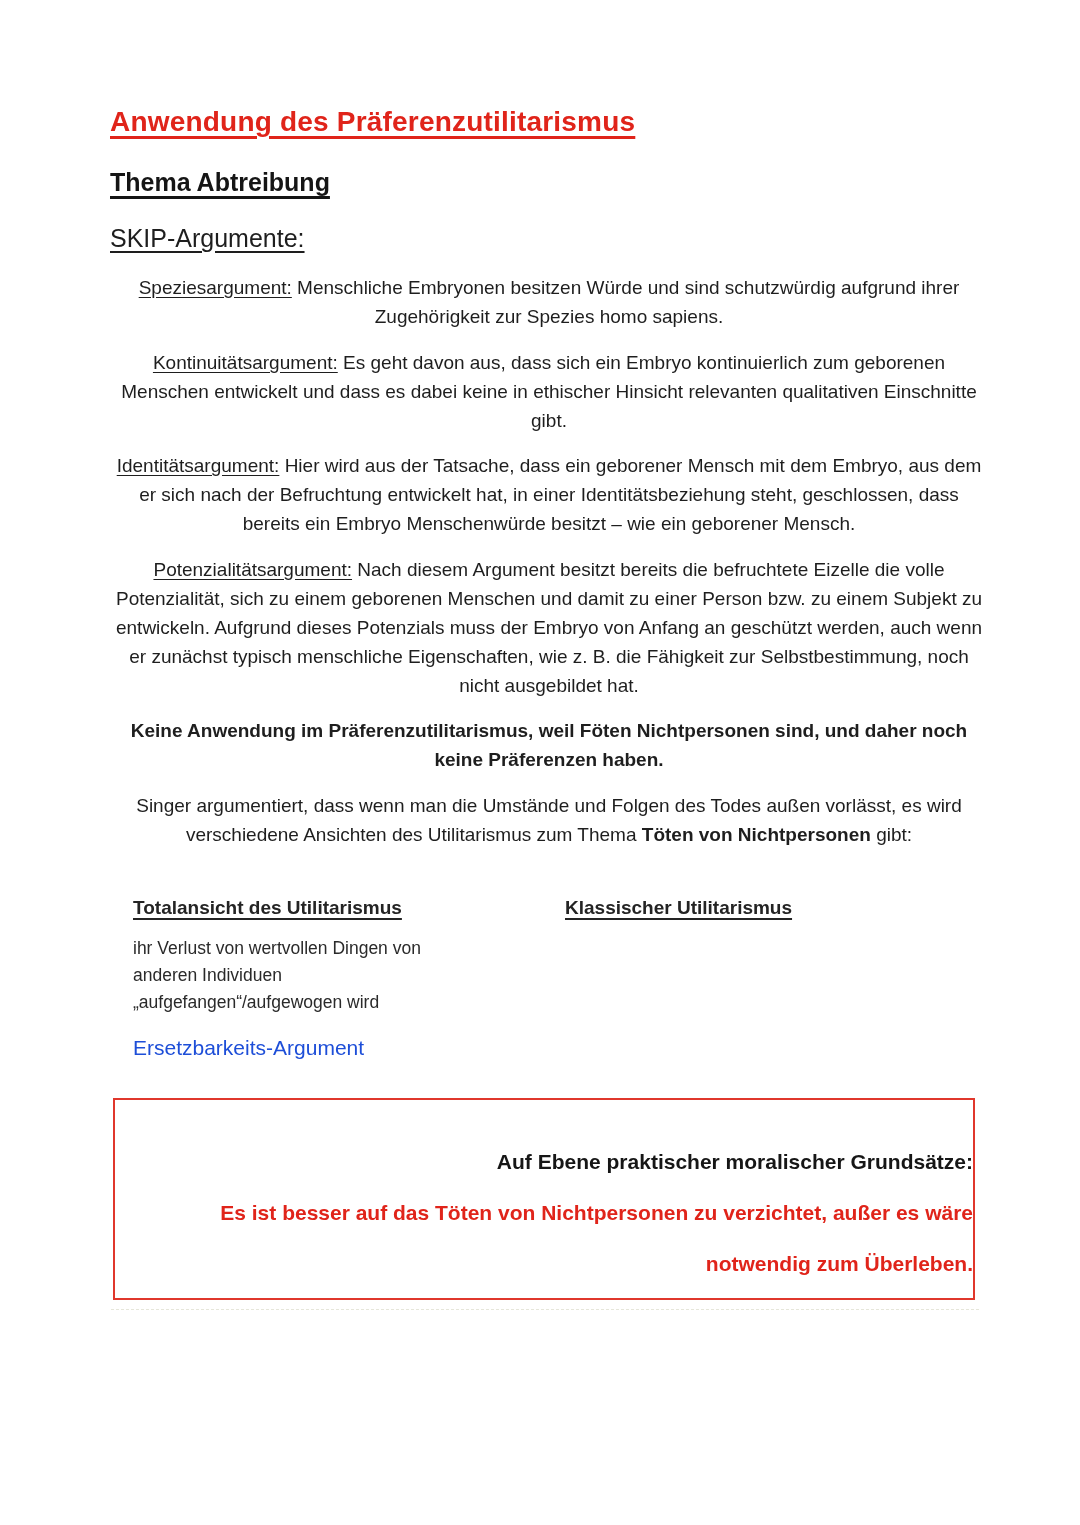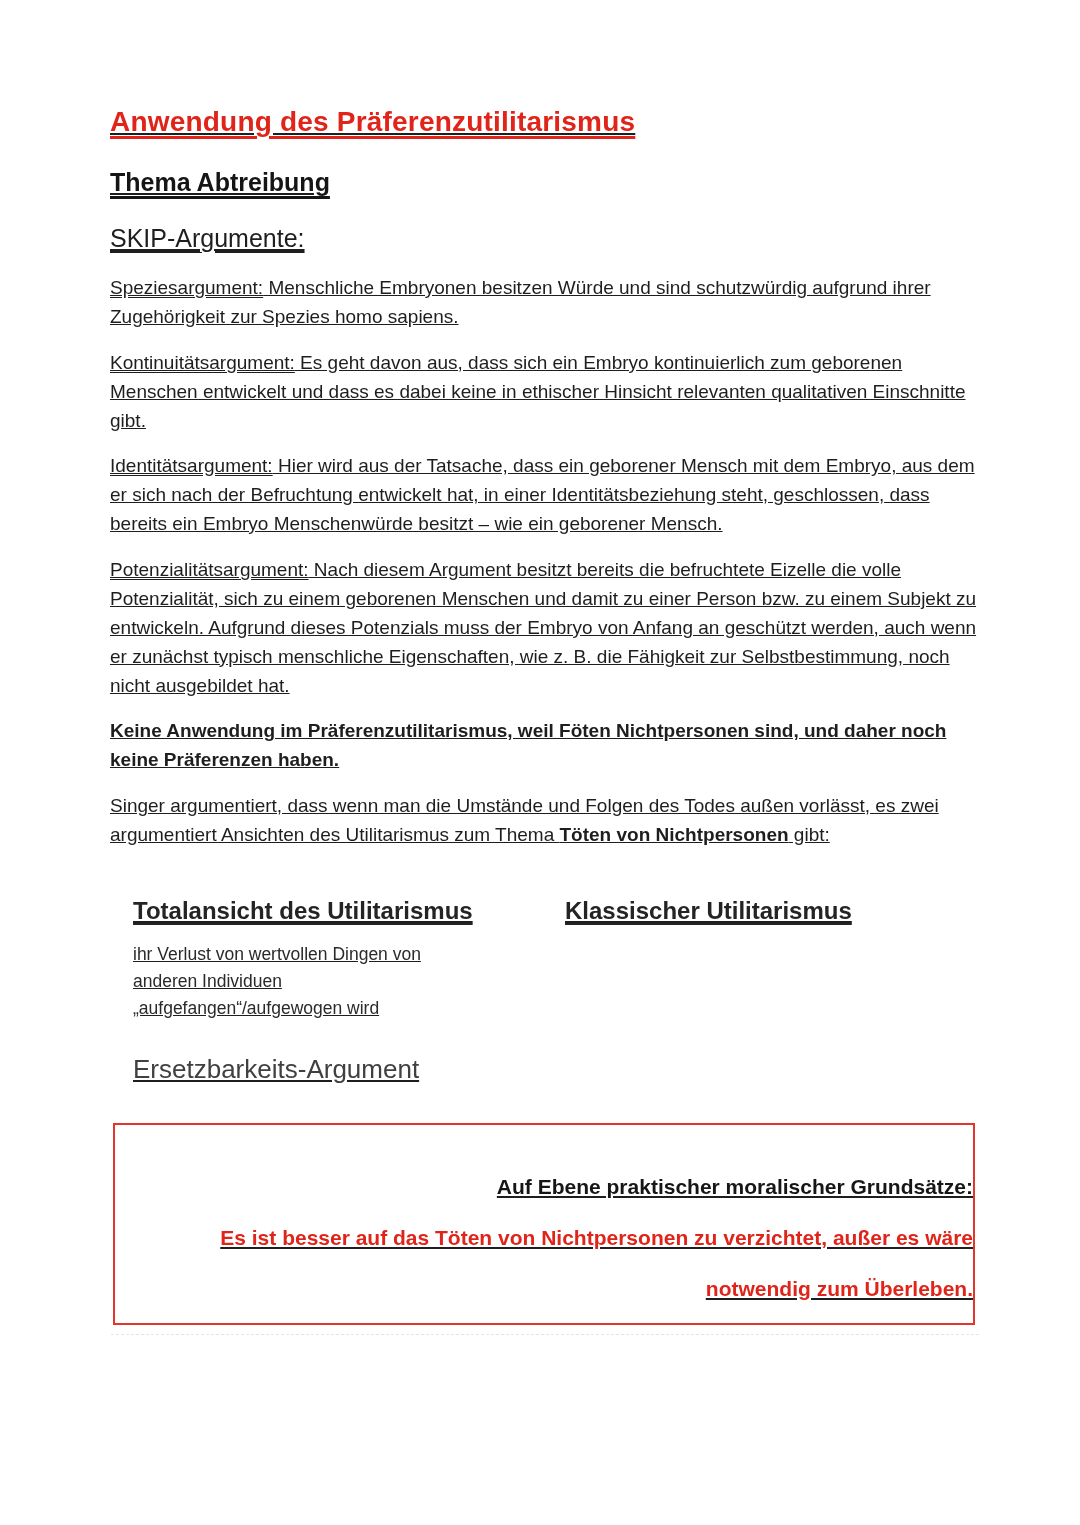--- a/index.html
+++ b/index.html
@@ -10,21 +10,20 @@
   .page {
     position: relative;
     width: 1080px;
     height: 1525px;
     background: #ffffff;
     font-family: "Liberation Sans", sans-serif;
     color: #1e1e1e;
     box-sizing: border-box;
     padding: 106px 92px 0 110px;
     overflow: hidden;
-    text-decoration: underline;
   }
   h1.doc-title {
     margin: 0 0 0 0;
     font-size: 28px;
     font-weight: bold;
     color: #e0241a;
     text-decoration: underline;
     text-decoration-thickness: 3px;
     text-underline-offset: 5px;
     letter-spacing: 0.2px;
@@ -44,53 +43,54 @@
     font-weight: normal;
     color: #1e1e1e;
     text-decoration: underline;
     text-decoration-thickness: 1.5px;
     text-underline-offset: 4px;
   }
   .body-text {
     font-size: 19px;
     line-height: 1.52;
     margin: 0 0 17px 0;
+    text-align: center;
   }
   .first-para { margin-top: 21px; }
   .term {
     text-decoration: underline;
     text-underline-offset: 3px;
   }
   .bold { font-weight: bold; }
   .columns {
     display: flex;
     margin-top: 47px;
     margin-left: 23px;
     color: #2a2a2a;
   }
   .col-left { width: 355px; }
   .col-right { margin-left: 77px; width: 340px; }
   .col-heading {
-    font-size: 24px;
+    font-size: 19px;
     font-weight: bold;
     text-decoration: underline;
     text-decoration-thickness: 2px;
     text-underline-offset: 4px;
     color: #242424;
   }
   .col-body {
     margin-top: 16px;
     font-size: 17.5px;
     line-height: 1.55;
   }
   .col-body span { display: block; }
   .col-footer {
-    margin-top: 32px;
-    font-size: 26px;
-    color: #404040;
+    margin-top: 20px;
+    font-size: 21px;
+    color: #1d4ed8;
   }
   .red-box {
     margin-top: 38px;
     margin-left: 3px;
     width: 862px;
     height: 202px;
     box-sizing: border-box;
     border: 2px solid #e0372c;
     text-align: right;
     padding-top: 50px;
@@ -128,21 +128,21 @@
   <p class="body-text first-para"><span class="term">Speziesargument:</span><span> Menschliche Embryonen besitzen Würde und sind schutzwürdig aufgrund ihrer Zugehörigkeit zur Spezies homo sapiens.</span></p>
 
   <p class="body-text"><span class="term">Kontinuitätsargument:</span><span> Es geht davon aus, dass sich ein Embryo kontinuierlich zum geborenen Menschen entwickelt und dass es dabei keine in ethischer Hinsicht relevanten qualitativen Einschnitte gibt.</span></p>
 
   <p class="body-text"><span class="term">Identitätsargument:</span><span> Hier wird aus der Tatsache, dass ein geborener Mensch mit dem Embryo, aus dem er sich nach der Befruchtung entwickelt hat, in einer Identitätsbeziehung steht, geschlossen, dass bereits ein Embryo Menschenwürde besitzt – wie ein geborener Mensch.</span></p>
 
   <p class="body-text"><span class="term">Potenzialitätsargument:</span><span> Nach diesem Argument besitzt bereits die befruchtete Eizelle die volle Potenzialität, sich zu einem geborenen Menschen und damit zu einer Person bzw. zu einem Subjekt zu entwickeln. Aufgrund dieses Potenzials muss der Embryo von Anfang an geschützt werden, auch wenn er zunächst typisch menschliche Eigenschaften, wie z. B. die Fähigkeit zur Selbstbestimmung, noch nicht ausgebildet hat.</span></p>
 
   <p class="body-text bold">Keine Anwendung im Präferenzutilitarismus, weil Föten Nichtpersonen sind, und daher noch keine Präferenzen haben.</p>
 
-  <p class="body-text"><span>Singer argumentiert, dass wenn man die Umstände und Folgen des Todes außen vorlässt, es zwei argumentiert Ansichten des Utilitarismus zum Thema </span><span class="bold">Töten von Nichtpersonen</span><span> gibt:</span></p>
+  <p class="body-text"><span>Singer argumentiert, dass wenn man die Umstände und Folgen des Todes außen vorlässt, es wird verschiedene Ansichten des Utilitarismus zum Thema </span><span class="bold">Töten von Nichtpersonen</span><span> gibt:</span></p>
 
   <div class="columns">
     <div class="col-left">
       <div class="col-heading">Totalansicht des Utilitarismus</div>
       <div class="col-body">
         <span>ihr Verlust von wertvollen Dingen von</span>
         <span>anderen Individuen</span>
         <span>„aufgefangen“/aufgewogen wird</span>
       </div>
       <div class="col-footer">Ersetzbarkeits-Argument</div>

